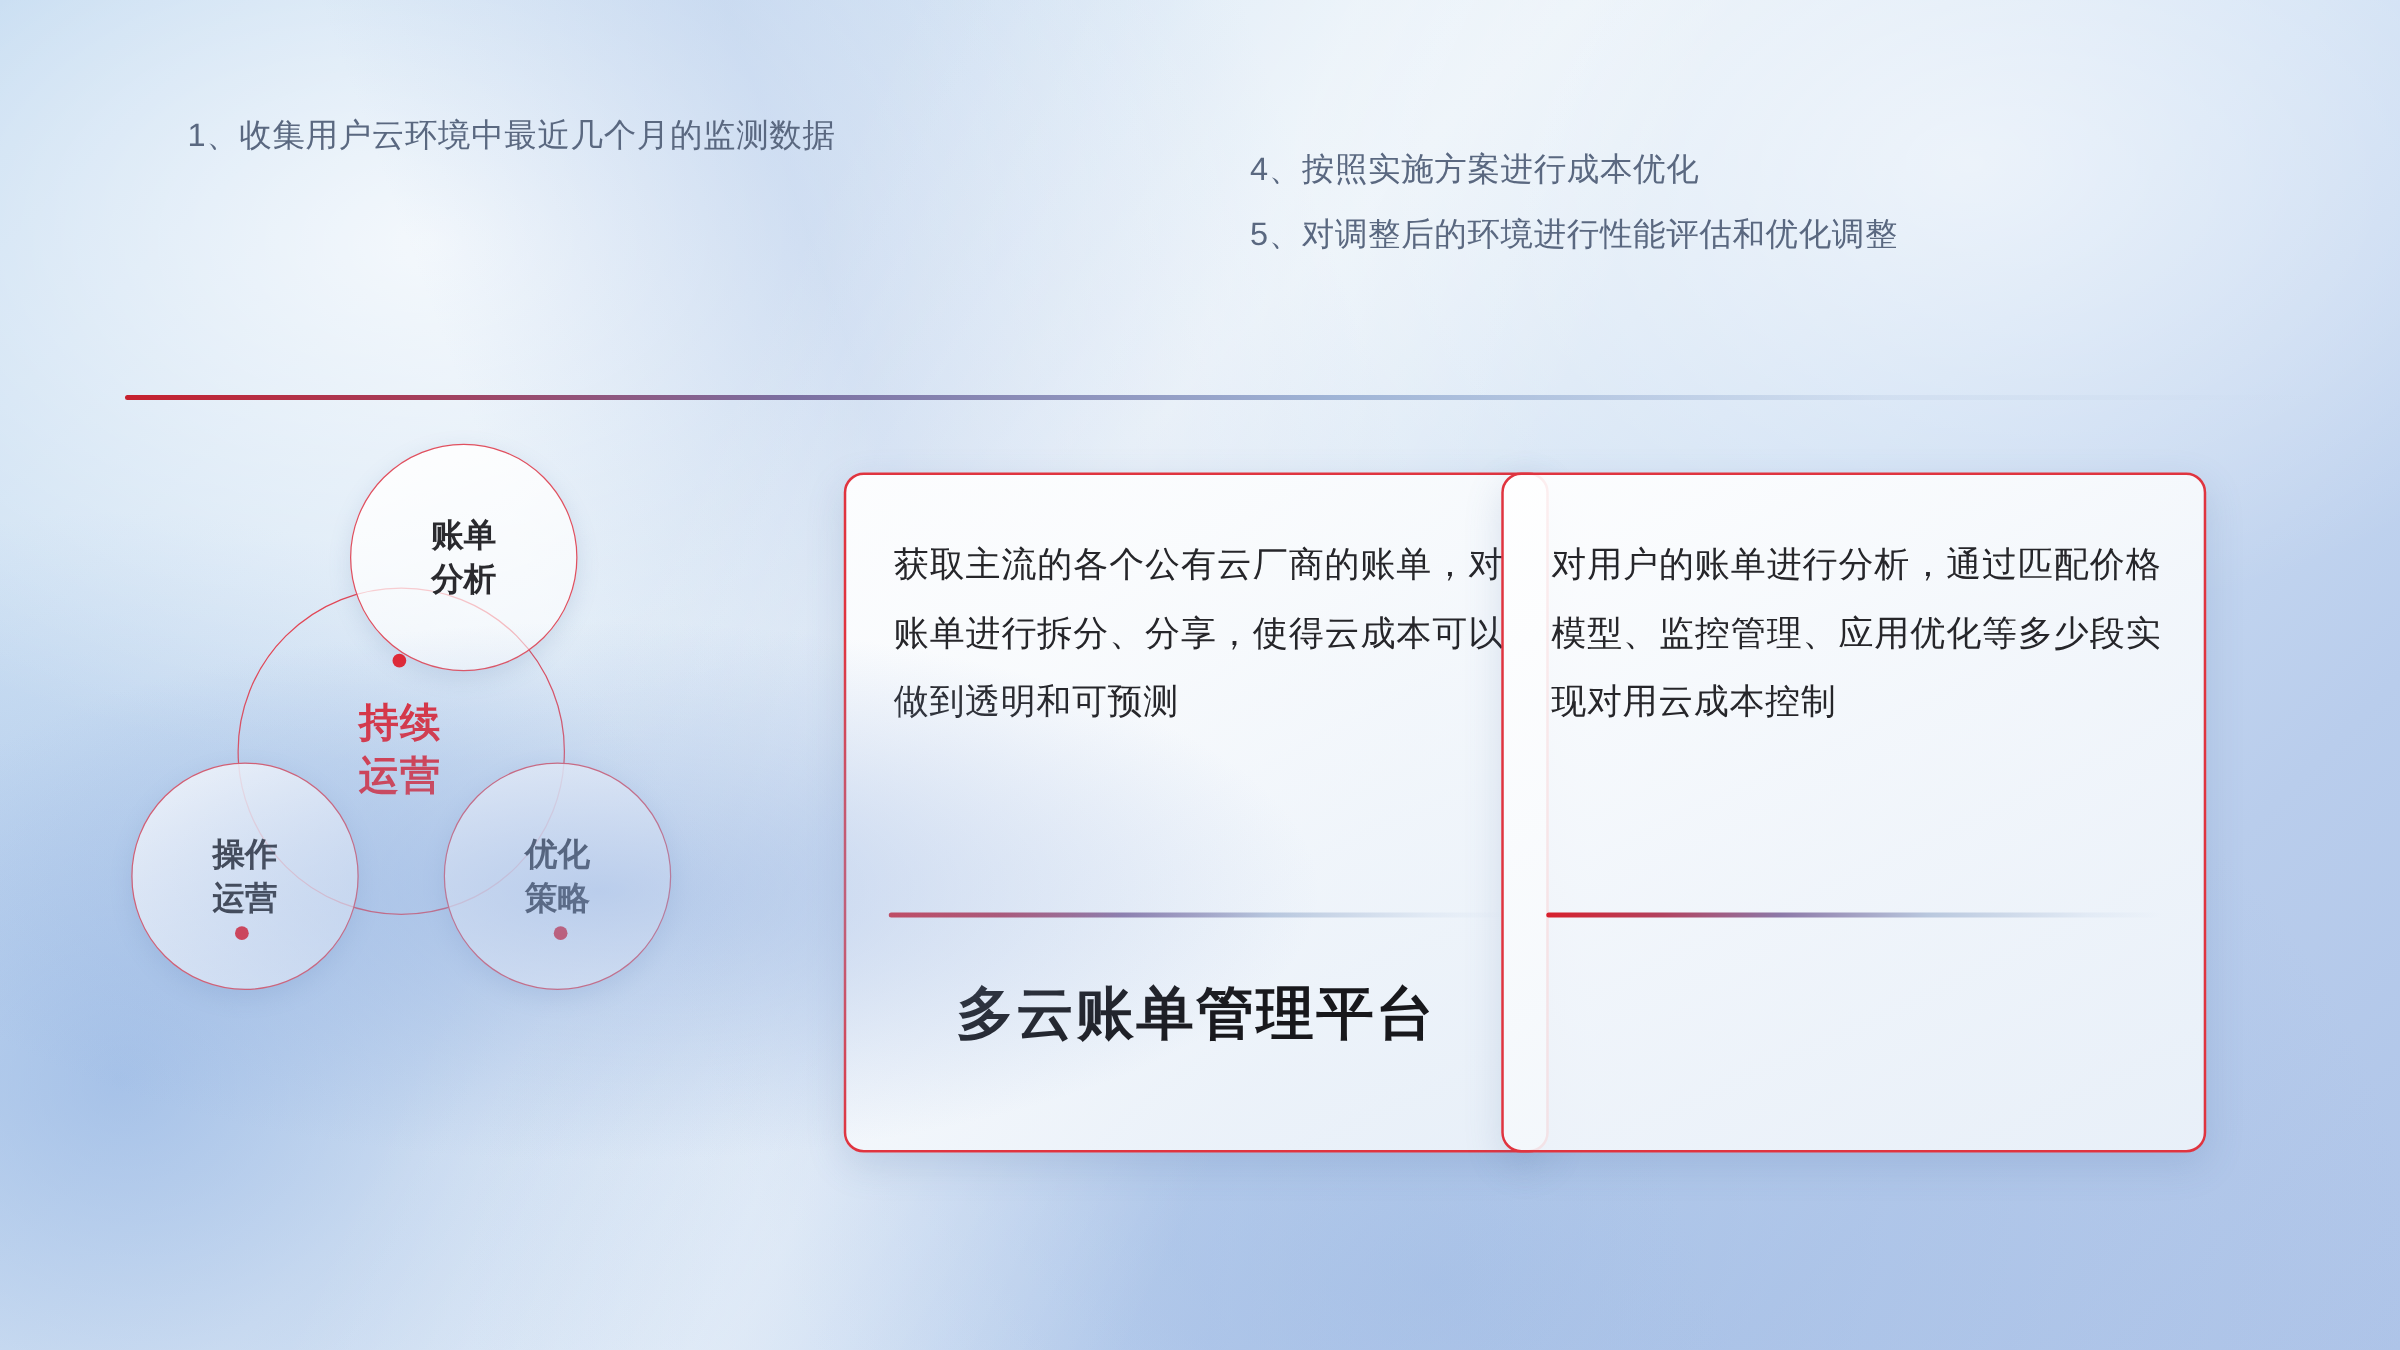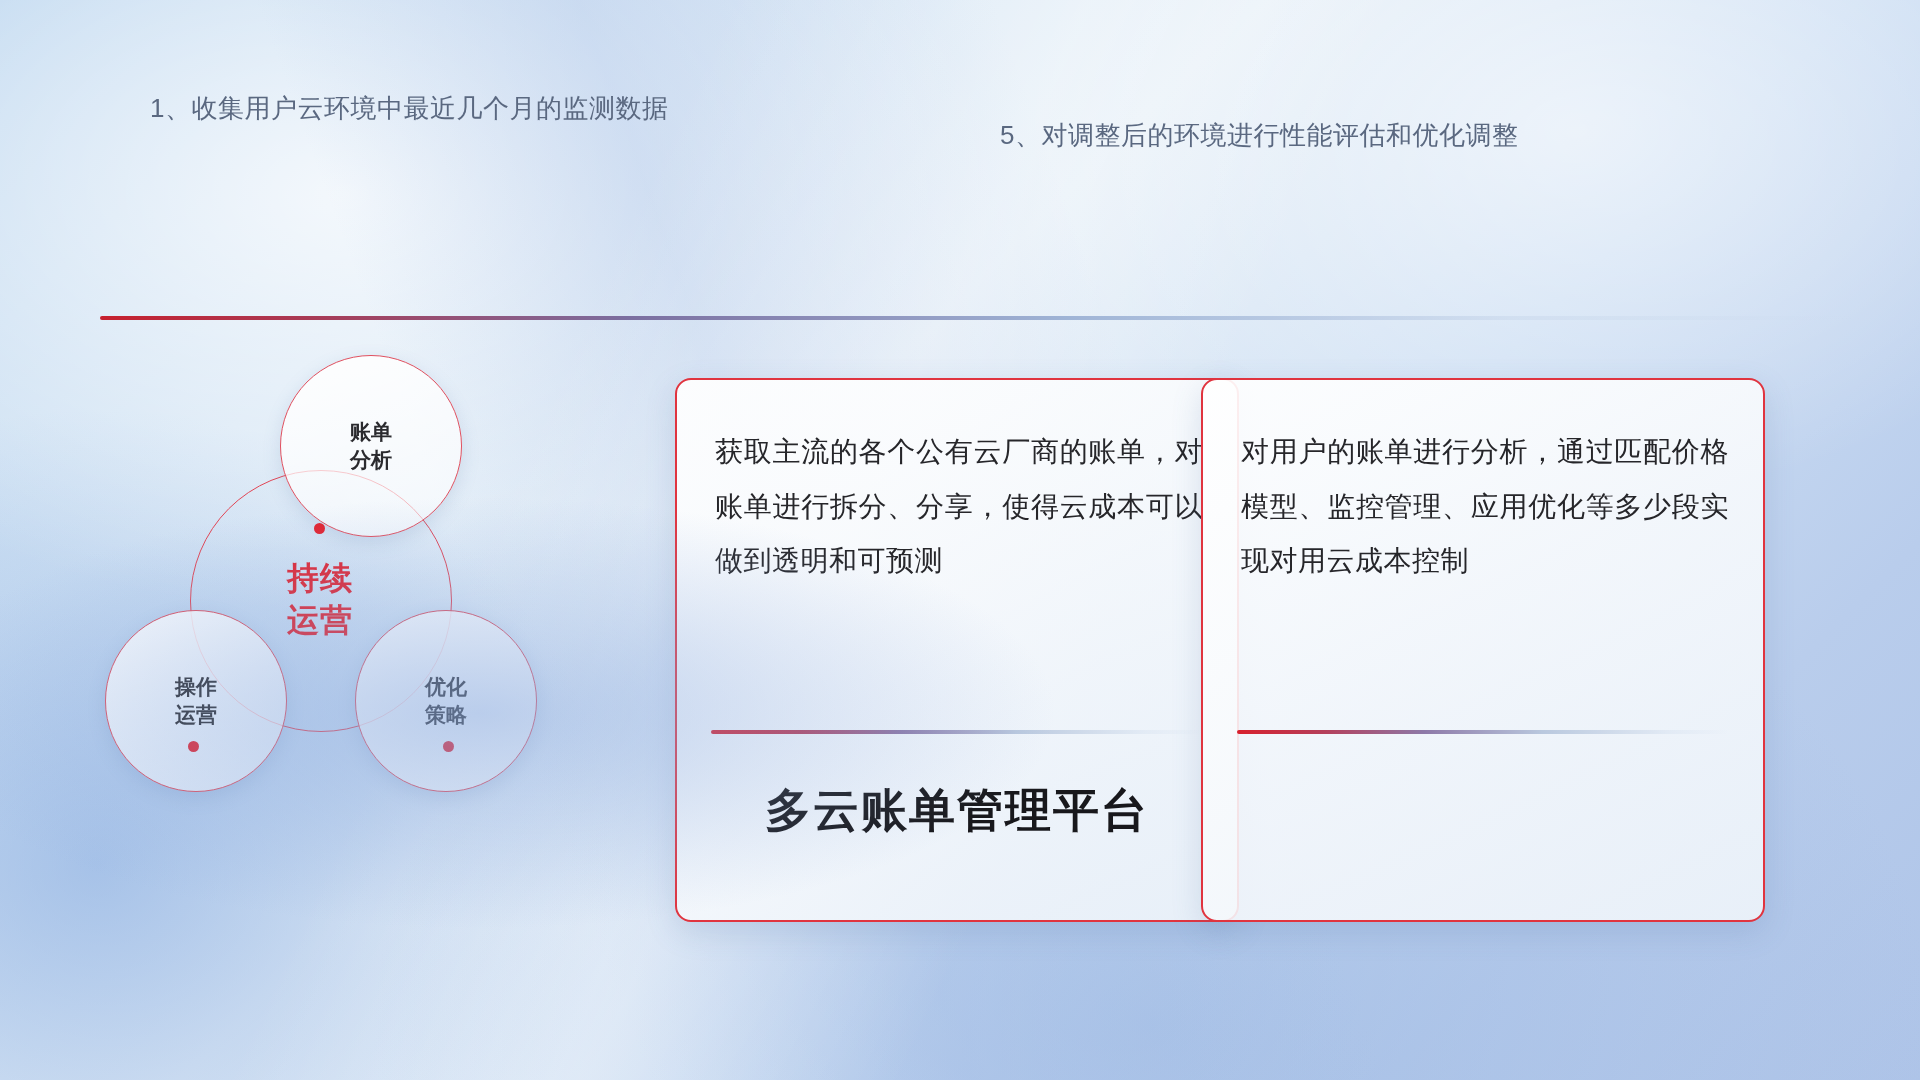--- a/index.html
+++ b/index.html
@@ -87,21 +87,21 @@
     border-radius: 50%;
     border: 1.6px solid #e0505f;
     background: linear-gradient(160deg, rgba(255,255,255,0.92), rgba(255,255,255,0.55));
     box-shadow: 0 6px 18px rgba(90,120,170,0.18);
     display: flex;
     align-items: center;
     justify-content: center;
     text-align: center;
     color: #2a2a2e;
     font-weight: bold;
-    font-size: 21px;
+    font-size: 26px;
     line-height: 1.35;
   }
   .circle-top { left: 185px; top: 0px; width: 180px; height: 180px; }
   .circle-left { left: 10px; top: 255px; width: 180px; height: 180px; }
   .circle-right { left: 260px; top: 255px; width: 180px; height: 180px; }
 
   .ring {
     position: absolute;
     left: 95px;
     top: 115px;
@@ -185,20 +185,21 @@
 </head>
 <body>
 
 <div id="stage">
 
   <div class="steps-col steps-left">
     <div class="step-line">1、收集用户云环境中最近几个月的监测数据</div>
   </div>
 
   <div class="steps-col steps-right">
+    <div class="step-line">4、按照实施方案进行成本优化</div>
     <div class="step-line">5、对调整后的环境进行性能评估和优化调整</div>
   </div>
 
   <div class="divider"></div>
 
   <div class="venn">
     <div class="ring"></div>
     <div class="ring-label">
       <div>
         <div>持续</div>

